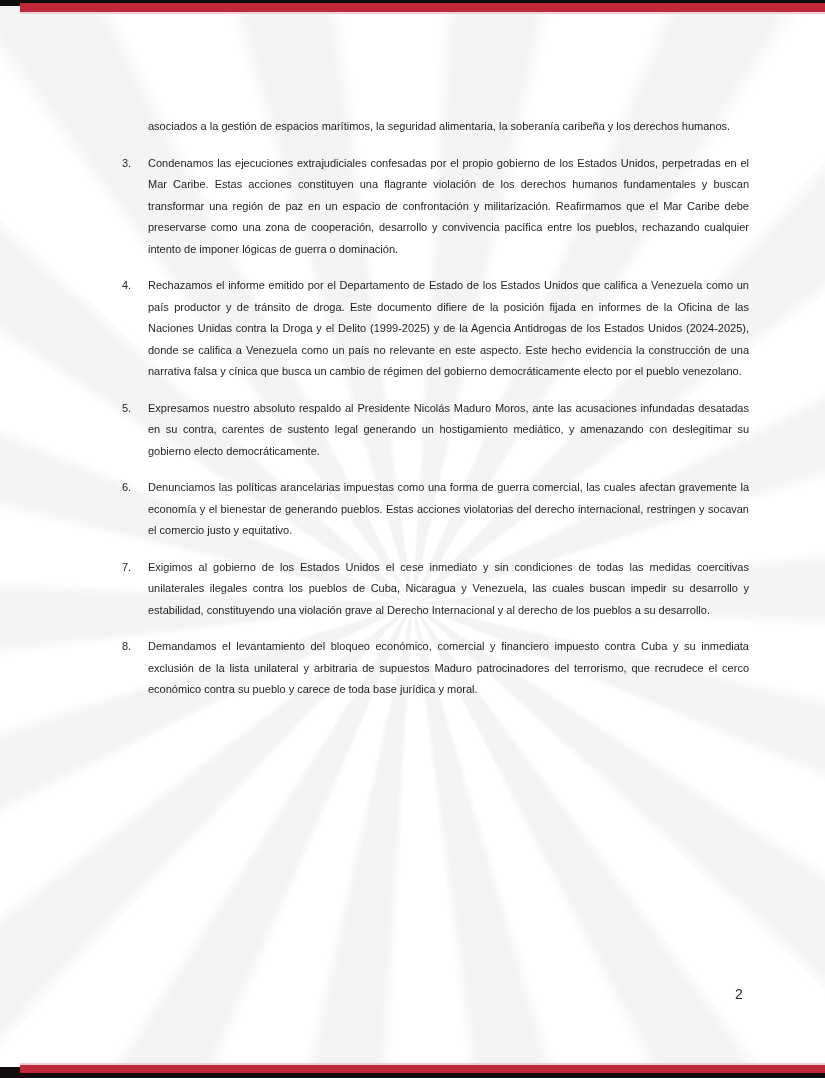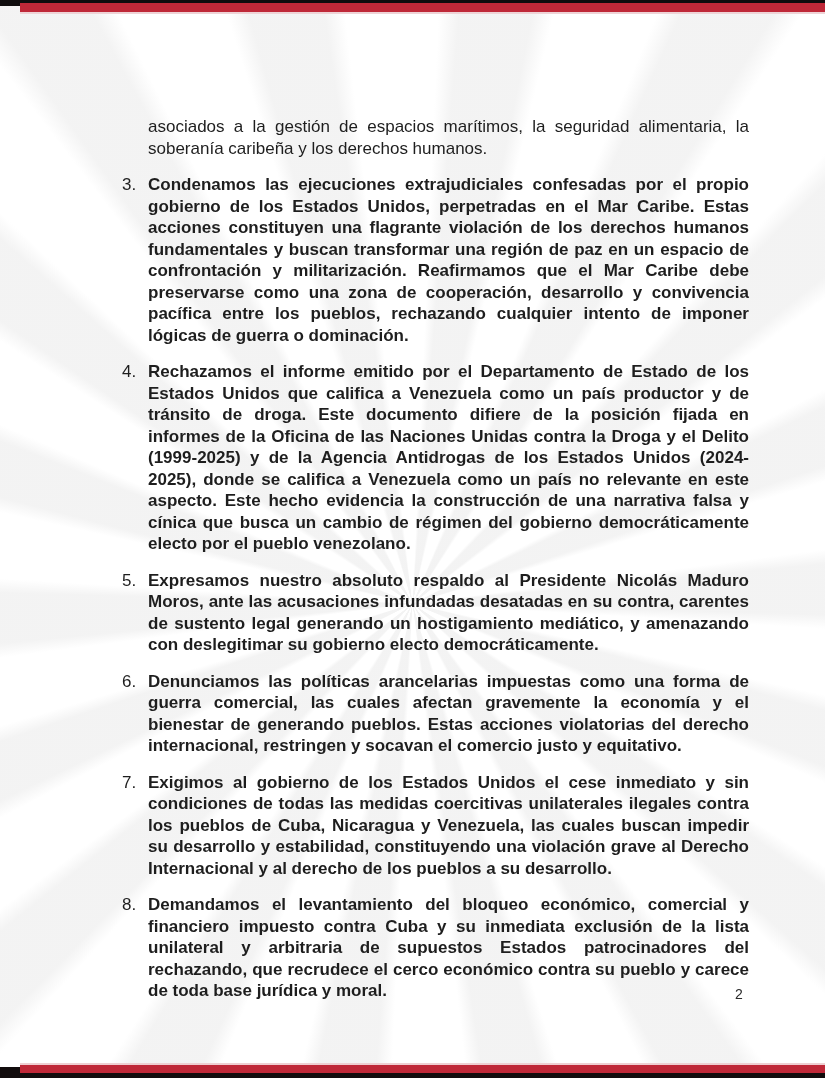--- a/index.html
+++ b/index.html
@@ -70,40 +70,39 @@
     width: 20px; height: 11px;
     background: #120c0d;
   }
 
   
   .content {
     position: absolute;
     left: 122px;
     top: 116px;
     width: 627px;
-    font-size: 17px;
+    font-size: 11px;
     line-height: 21.5px;
     text-align: justify;
   }
   .intro {
     margin: 0 0 15px 26px;
   }
   .item {
     display: flex;
     margin: 0 0 15px 0;
   }
   .item:last-child { margin-bottom: 0; }
   .item .num {
     flex: 0 0 26px;
     text-align: left;
   }
   .item .txt {
     flex: 1 1 auto;
     text-align: justify;
-    font-weight: bold;
   }
 
   .page-number {
     position: absolute;
     top: 986px;
     left: 735px;
     font-size: 14px;
     color: #2a2a2a;
   }
 </style>
@@ -134,21 +133,21 @@
   <div class="item">
     <span class="num">6.</span>
     <span class="txt">Denunciamos las políticas arancelarias impuestas como una forma de guerra comercial, las cuales afectan gravemente la economía y el bienestar de generando pueblos. Estas acciones violatorias del derecho internacional, restringen y socavan el comercio justo y equitativo.</span>
   </div>
   <div class="item">
     <span class="num">7.</span>
     <span class="txt">Exigimos al gobierno de los Estados Unidos el cese inmediato y sin condiciones de todas las medidas coercitivas unilaterales ilegales contra los pueblos de Cuba, Nicaragua y Venezuela, las cuales buscan impedir su desarrollo y estabilidad, constituyendo una violación grave al Derecho Internacional y al derecho de los pueblos a su desarrollo.</span>
   </div>
   <div class="item">
     <span class="num">8.</span>
-    <span class="txt">Demandamos el levantamiento del bloqueo económico, comercial y financiero impuesto contra Cuba y su inmediata exclusión de la lista unilateral y arbitraria de supuestos Estados patrocinadores del rechazando, que recrudece el cerco económico contra su pueblo y carece de toda base jurídica y moral.</span>
+    <span class="txt">Demandamos el levantamiento del bloqueo económico, comercial y financiero impuesto contra Cuba y su inmediata exclusión de la lista unilateral y arbitraria de supuestos Maduro patrocinadores del terrorismo, que recrudece el cerco económico contra su pueblo y carece de toda base jurídica y moral.</span>
   </div>
 </div>
 
 <div class="page-number">2</div>
 
 <div class="bottom-red"></div>
 <div class="bottom-bar"></div>
 <div class="bottom-notch"></div>
 
 </body></html>

